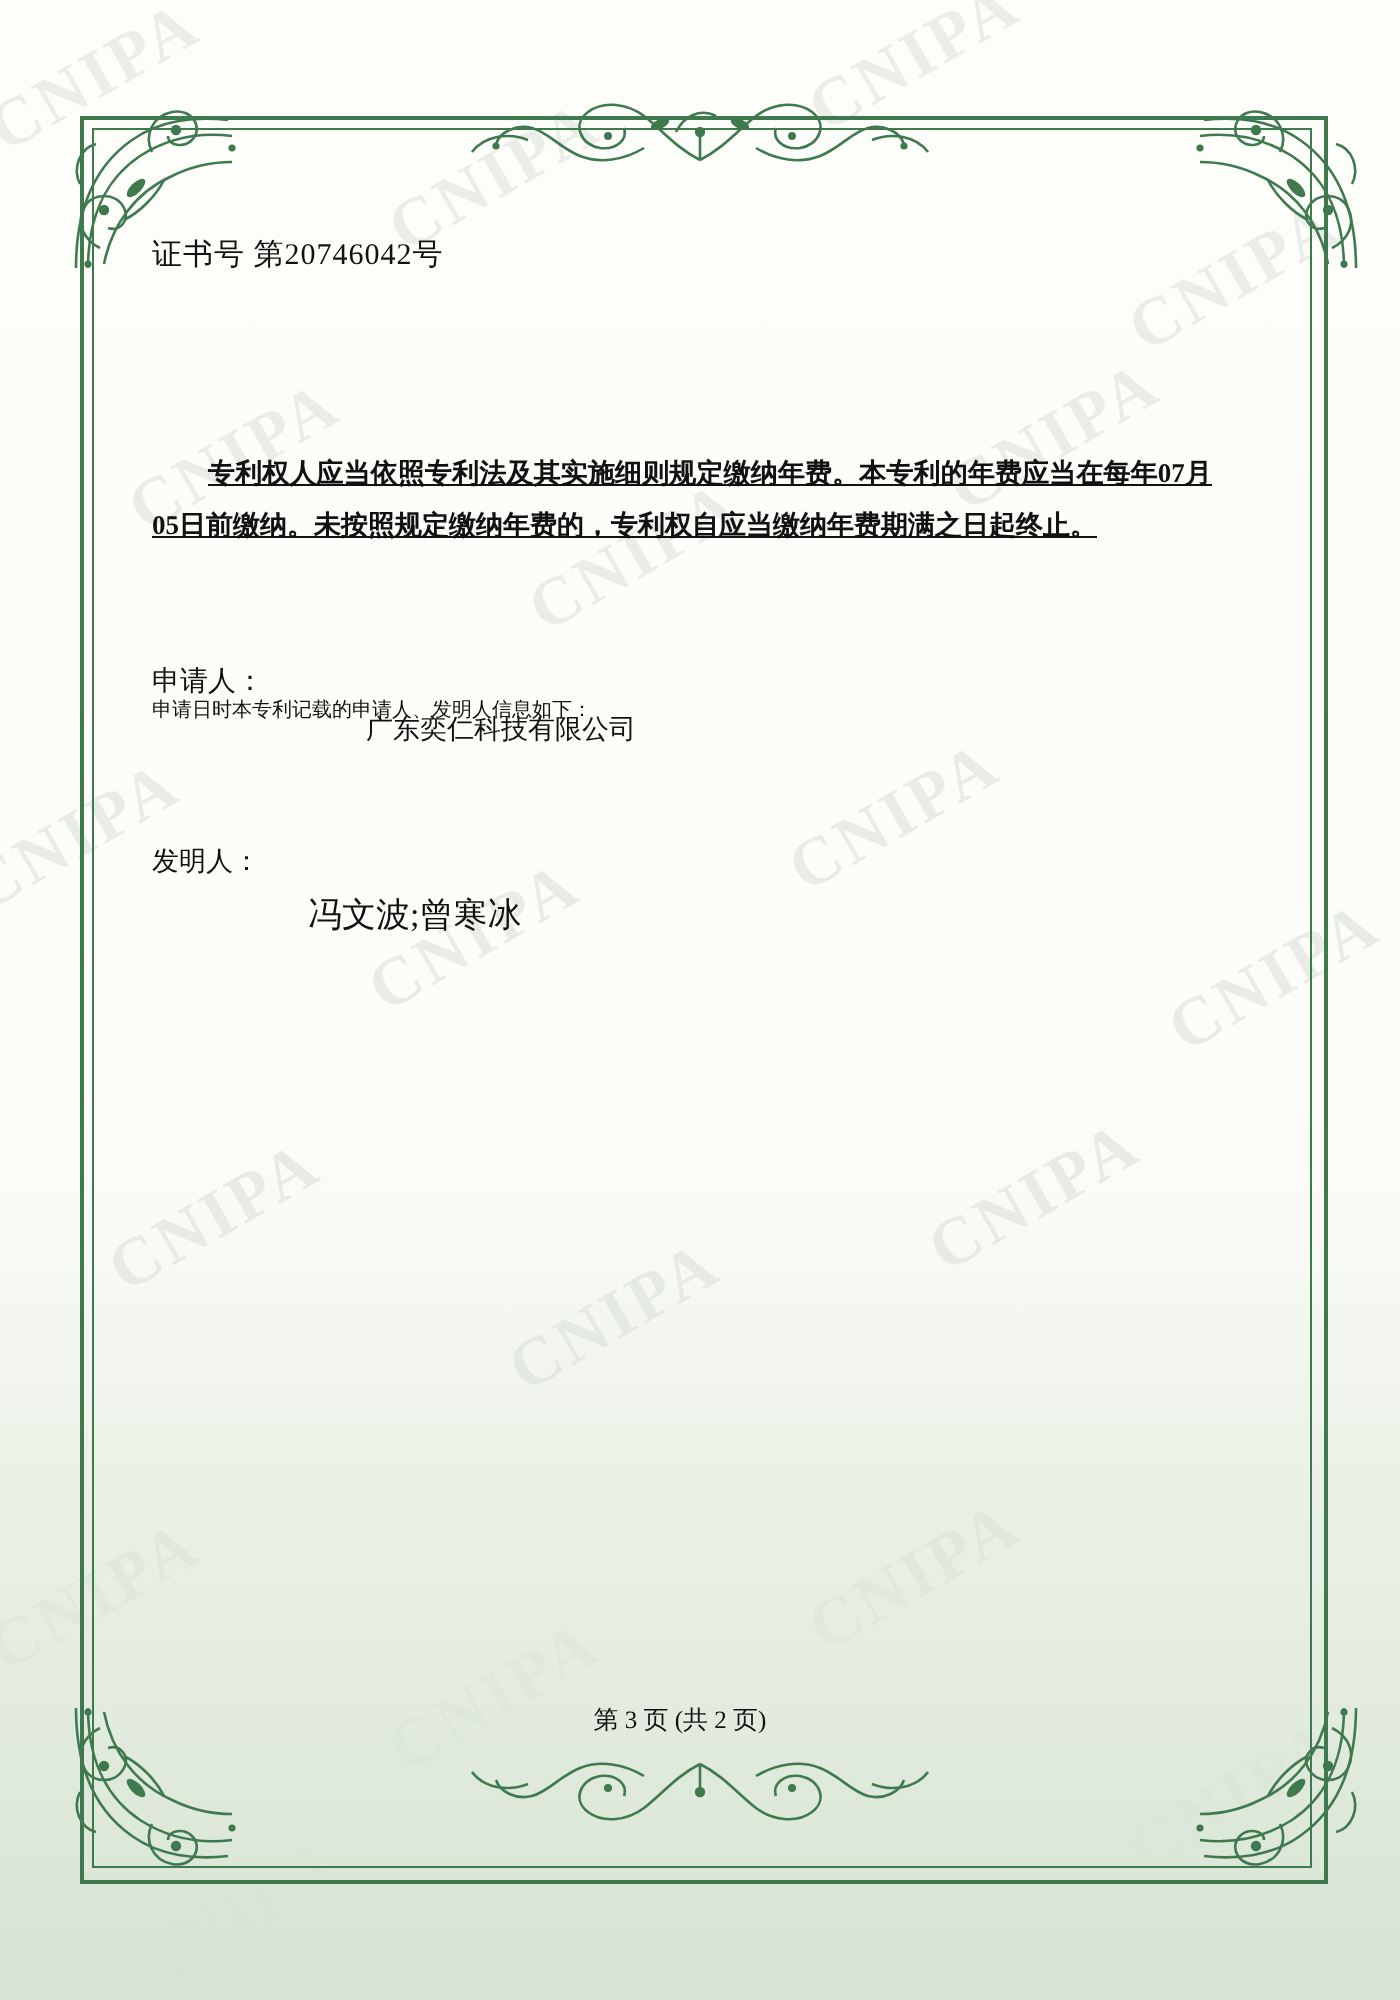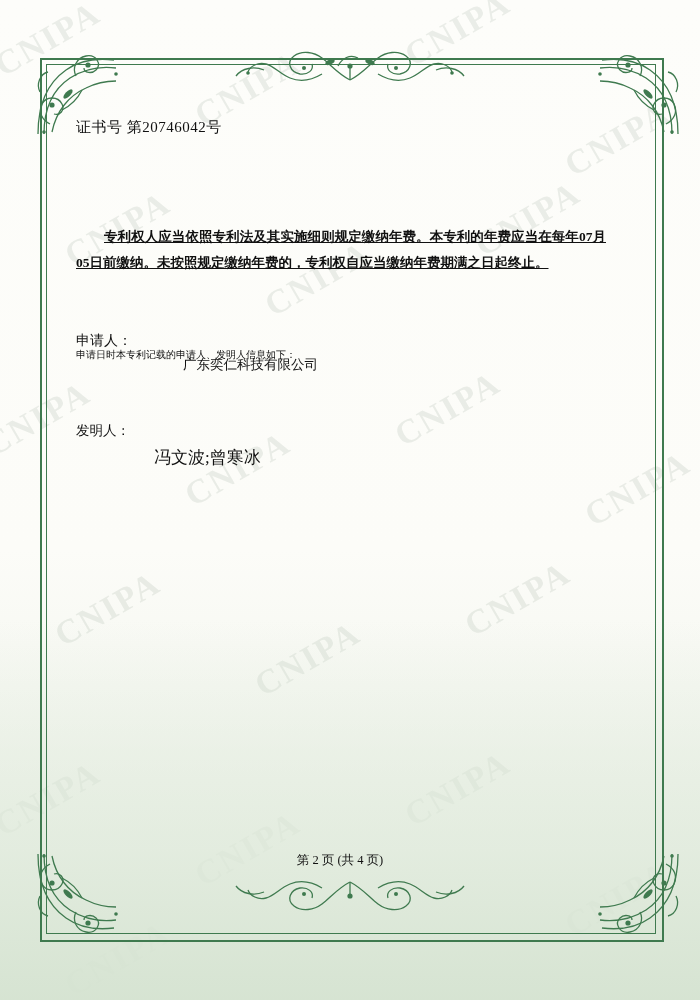--- a/index.html
+++ b/index.html
@@ -329,15 +329,15 @@
     <div class="para">专利权人应当依照专利法及其实施细则规定缴纳年费。本专利的年费应当在每年07月05日前缴纳。未按照规定缴纳年费的，专利权自应当缴纳年费期满之日起终止。</div>
 
     <div class="info-intro">申请日时本专利记载的申请人、发明人信息如下：</div>
 
     <div class="label-applicant">申请人：</div>
     <div class="value-applicant">广东奕仁科技有限公司</div>
 
     <div class="label-inventor">发明人：</div>
     <div class="value-inventor">冯文波;曾寒冰</div>
 
-    <div class="footer">第 2 页 (共 4 页)</div>
+    <div class="footer">第 3 页 (共 2 页)</div>
   </div>
 </div>
 
 </body></html>

